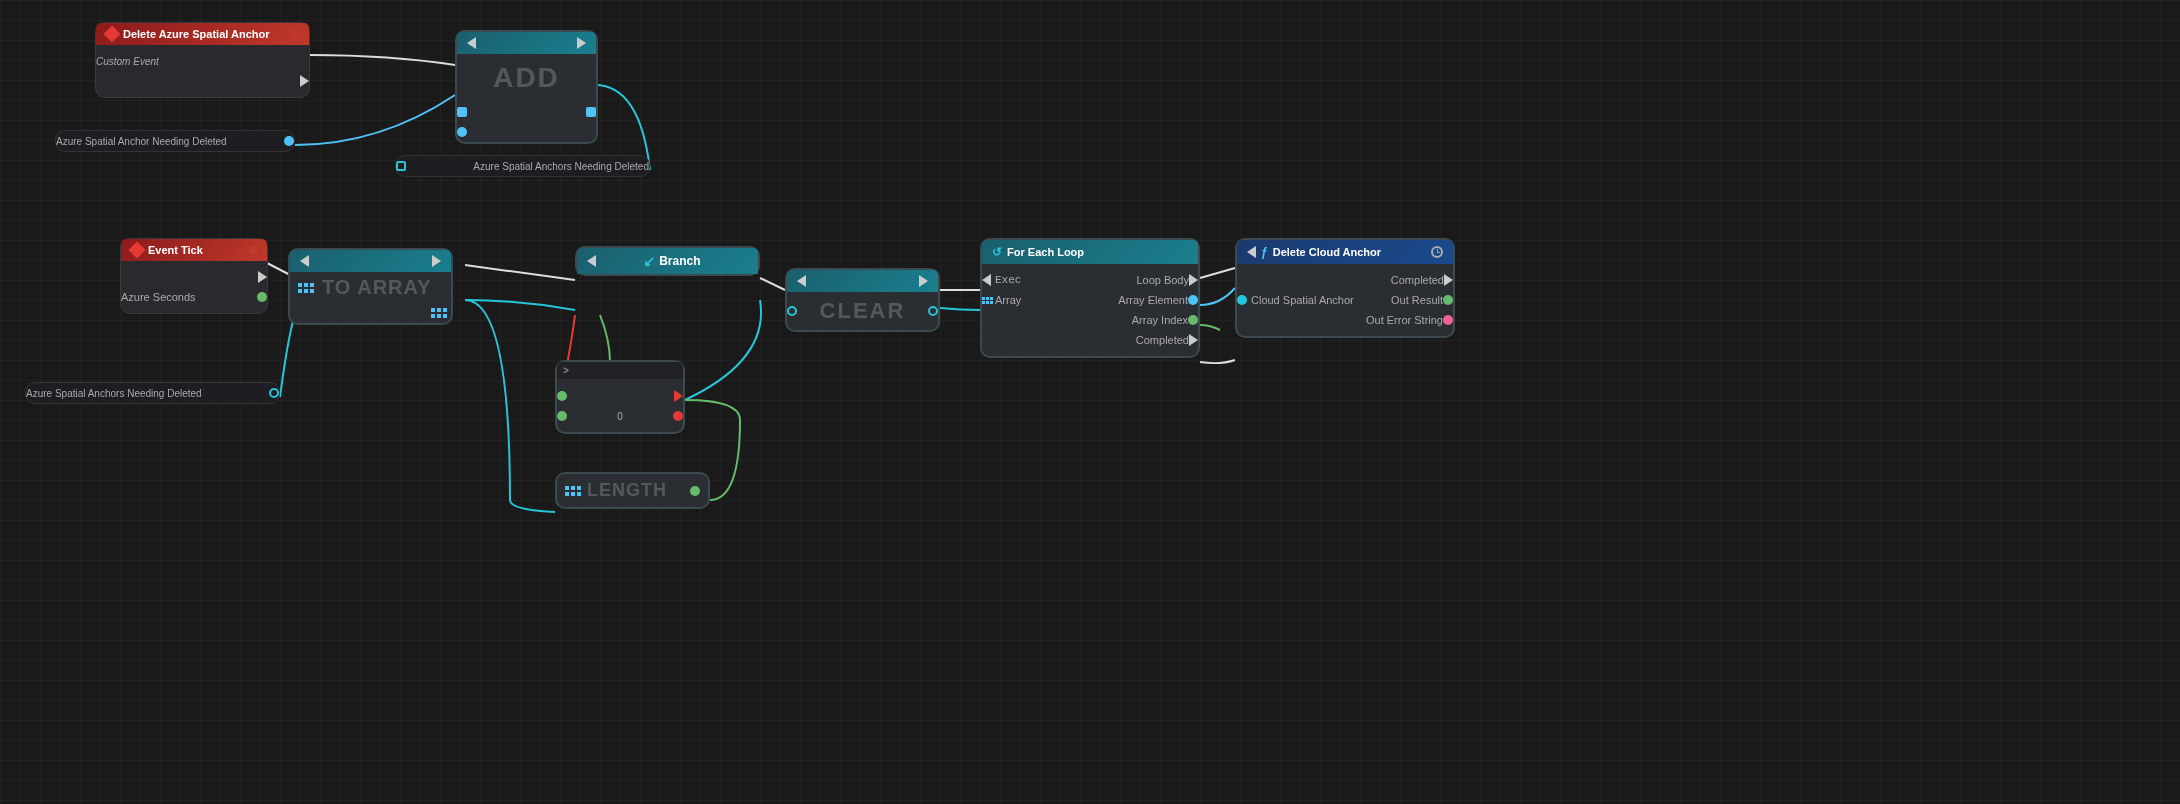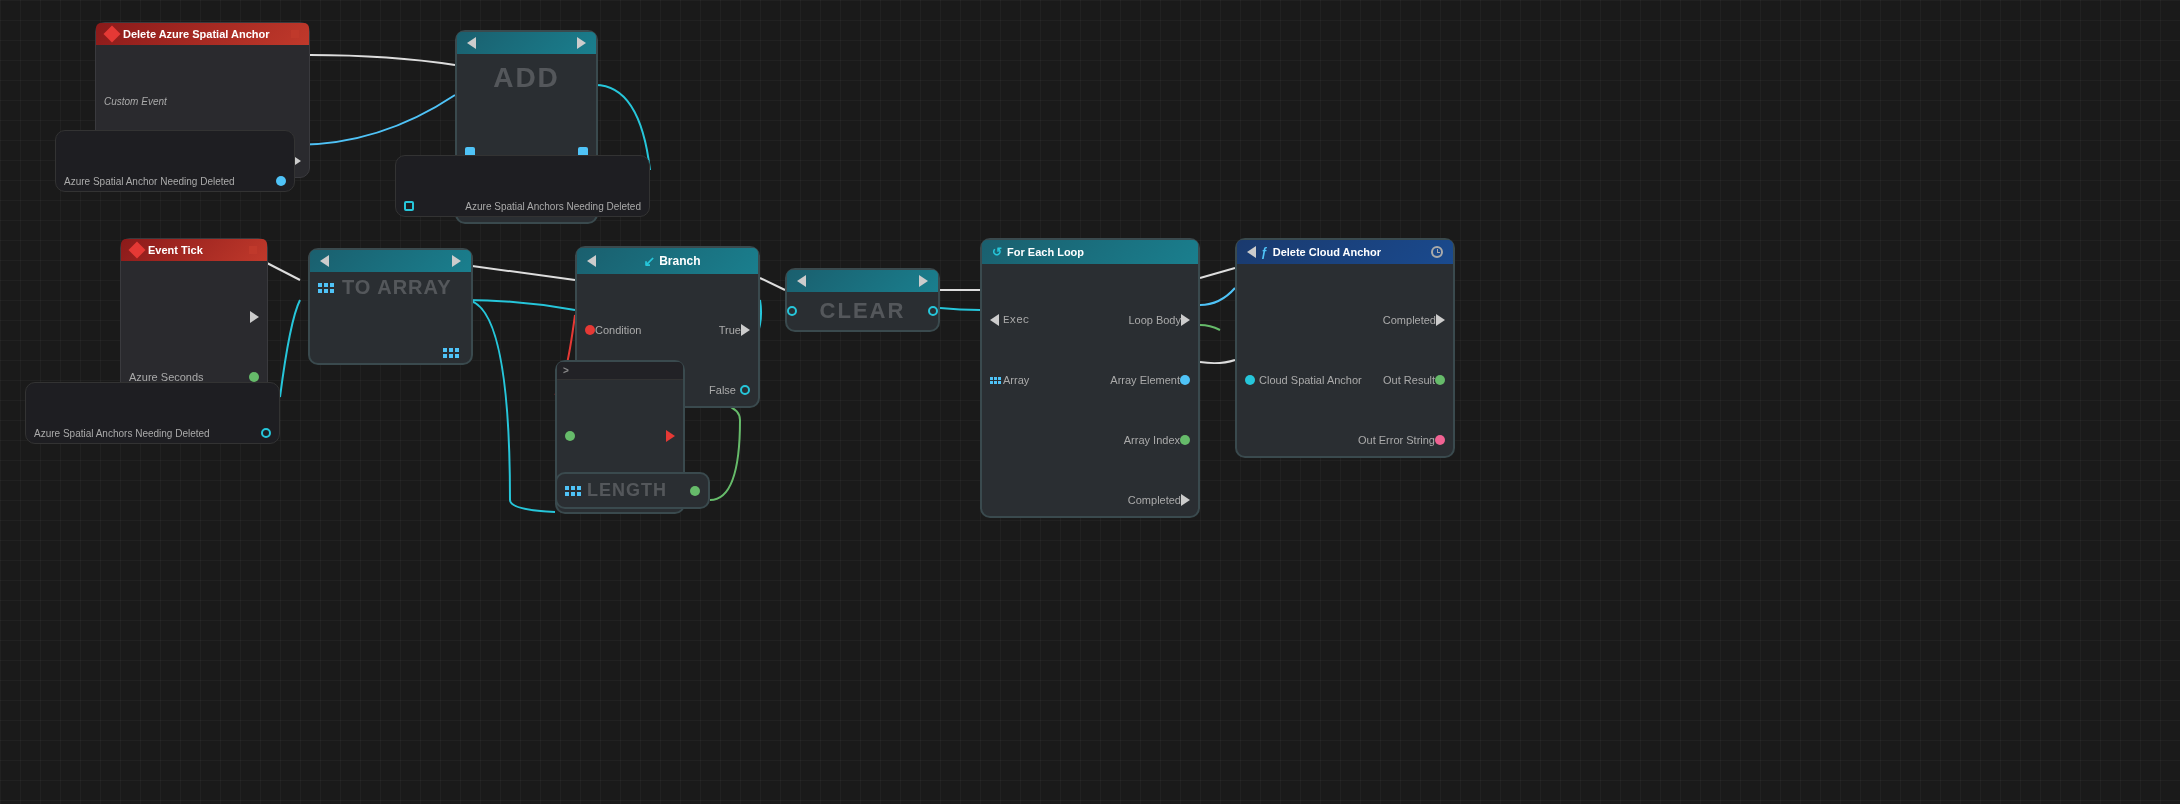--- a/index.html
+++ b/index.html
@@ -35,24 +35,23 @@
       gap: 5px;
     }
 
     .node-body {
       padding: 6px 0;
     }
 
     .node-row {
       display: flex;
       align-items: center;
-      padding: 3px 8px;
+      padding: 3px 0;
       justify-content: space-between;
       min-height: 20px;
-      margin-top: 40px;
     }
 
     .pin {
       width: 10px;
       height: 10px;
       border-radius: 50%;
       display: inline-block;
       flex-shrink: 0;
     }
 
@@ -225,21 +224,21 @@
     <div class="node-row" style="justify-content:flex-end;">
       <div class="pin pin-exec"></div>
     </div>
     <div class="node-row">
       <span class="label-text">Azure Seconds</span>
       <div class="pin pin-green"></div>
     </div>
   </div>
 </div>
 
-<div class="node" style="left:308px; top:248px; width:165px; background:#2a2e32; border:2px solid #3a4a4e;">
+<div class="node" style="left:288px; top:248px; width:165px; background:#2a2e32; border:2px solid #3a4a4e;">
   <div class="node-header header-teal" style="justify-content:space-between;">
     <div class="pin pin-exec-in"></div>
     <div class="pin pin-exec"></div>
   </div>
   <div style="display:flex; align-items:center; padding:4px 8px; gap:8px;">
     <div style="display:grid; grid-template-columns:repeat(3,4px); gap:2px;">
       <div style="width:4px;height:4px;background:#4fc3f7;"></div>
       <div style="width:4px;height:4px;background:#4fc3f7;"></div>
       <div style="width:4px;height:4px;background:#4fc3f7;"></div>
       <div style="width:4px;height:4px;background:#4fc3f7;"></div>
@@ -262,32 +261,20 @@
 
 <div class="node" style="left:575px; top:246px; width:185px; background:#2a2e32; border:2px solid #3a4a4e;">
   <div class="node-header header-teal" style="justify-content:space-between; align-items:center;">
     <div class="pin pin-exec-in"></div>
     <div style="display:flex; align-items:center; gap:4px;">
       <span style="color:#26c6da; font-size:14px;">↙</span>
       <span style="font-size:12px; font-weight:bold; color:white;">Branch</span>
     </div>
     <div></div>
   </div>
-  <div class="node-body">
-    <div class="node-row">
-      <div class="pin pin-red"></div>
-      <span class="label-text">Condition</span>
-      <span style="margin-left:auto; color:#aaa; font-size:11px;">True</span>
-      <div class="pin pin-exec"></div>
-    </div>
-    <div class="node-row" style="justify-content:flex-end;">
-      <span class="label-text">False</span>
-      <div style="width:10px;height:10px;border-radius:50%;border:2px solid #26c6da;background:transparent; margin-left:4px;"></div>
-    </div>
-  </div>
 </div>
 
 <div class="node" style="left:785px; top:268px; width:155px; background:#2a2e32; border:2px solid #3a4a4e;">
   <div class="node-header header-teal" style="justify-content:space-between;">
     <div class="pin pin-exec-in"></div>
     <div class="pin pin-exec"></div>
   </div>
   <div style="display:flex; align-items:center; padding:6px 0; gap:6px;">
     <div style="width:10px;height:10px;border-radius:50%;border:2px solid #26c6da;background:transparent;"></div>
     <span style="font-size:22px; font-weight:900; color:rgba(255,255,255,0.2); letter-spacing:2px; flex:1; text-align:center;">CLEAR</span>

